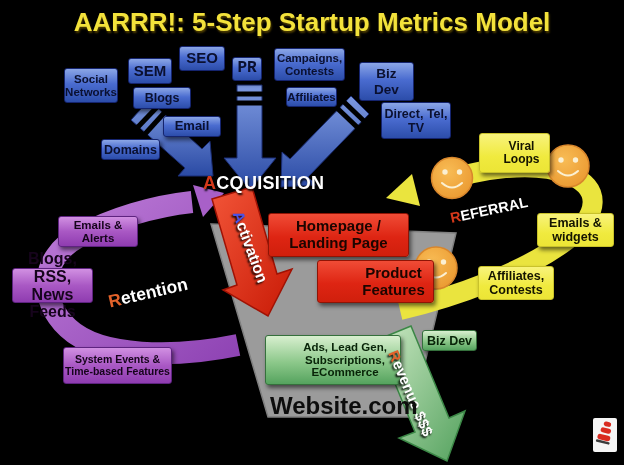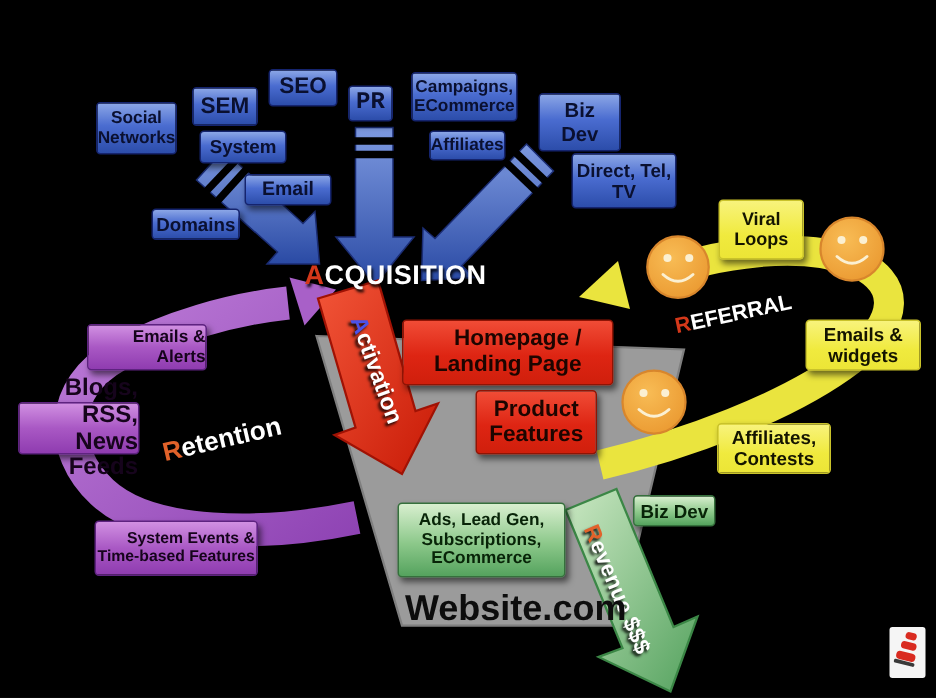--- a/index.html
+++ b/index.html
@@ -21,21 +21,21 @@
   .blue{
     background:linear-gradient(180deg,#8ba6e6 0%,#4a6cd0 45%,#2c4daa 100%);
     border:1px solid #15246e;color:#0a1030;
   }
   .red{
     background:linear-gradient(180deg,#f04c36 0%,#de2513 55%,#d01f0c 100%);
     border:1px solid #8f1405;color:#1c0500;
   }
   .purple{
     background:linear-gradient(180deg,#d190e2 0%,#a958c4 50%,#8f3cb0 100%);
-    border:1px solid #5e2380;color:#16041c;text-align:right;
+    border:1px solid #5e2380;color:#16041c;
   }
   .yellow{
     background:linear-gradient(180deg,#f8f37c 0%,#f0ea3e 60%,#ece536 100%);
     border:1px solid #c9c22a;color:#141400;
   }
   .green{
     background:linear-gradient(180deg,#d8efcf 0%,#8cc88a 55%,#55a35e 100%);
     border:1px solid #35703c;color:#082408;
   }
   .rlabel{
@@ -140,56 +140,57 @@
       <rect width="24" height="34" rx="2" fill="#f5f5f5"></rect>
       <g transform="rotate(14 12 17)">
         <rect x="4.5" y="23" width="14" height="2.5" rx="1" fill="#3a3a3a"></rect>
         <rect x="5" y="17" width="13" height="5.5" rx="2.6" fill="#d92b20"></rect>
         <rect x="6.5" y="10" width="10.5" height="5" rx="2.5" fill="#d92b20"></rect>
         <rect x="8" y="3.5" width="7.5" height="4.8" rx="2.3" fill="#d92b20"></rect>
       </g>
     </g>
   </svg>
 
+  <div class="title">AARRR!: 5-Step Startup Metrics Model</div>
 
   <div class="box blue" style="left:64px;top:68px;width:52px;height:33px;font-size:11.5px;">Social
 Networks</div>
   <div class="box blue" style="left:128px;top:58px;width:42px;height:24px;font-size:15px;">SEM</div>
   <div class="box blue" style="left:179px;top:46px;width:44px;height:23px;font-size:15px;">SEO</div>
   <div class="box blue" style="left:232px;top:57px;width:28px;height:22px;font-size:16px;font-family:Liberation Mono, monospace;">PR</div>
   <div class="box blue" style="left:274px;top:48px;width:69px;height:31px;font-size:11.5px;">Campaigns,
-ECommerce</div>
+Contests</div>
   <div class="box blue" style="left:359px;top:62px;width:53px;height:37px;font-size:13.5px;">Biz
 Dev</div>
-  <div class="box blue" style="left:133px;top:87px;width:56px;height:20px;font-size:12.5px;">System</div>
+  <div class="box blue" style="left:133px;top:87px;width:56px;height:20px;font-size:12.5px;">Blogs</div>
   <div class="box blue" style="left:286px;top:87px;width:49px;height:18px;font-size:11.5px;">Affiliates</div>
   <div class="box blue" style="left:163px;top:116px;width:56px;height:19px;font-size:13px;">Email</div>
   <div class="box blue" style="left:358px;top:102px;width:68px;height:35px;font-size:12.5px;margin-left:23px;">Direct, Tel,
 TV</div>
   <div class="box blue" style="left:101px;top:139px;width:57px;height:19px;font-size:12.5px;">Domains</div>
 
-  <div class="box red" style="left:268px;top:213px;width:139px;height:42px;font-size:15px;text-align:right;">Homepage /
+  <div class="box red" style="left:268px;top:213px;width:139px;height:42px;font-size:15px;">Homepage /
 Landing Page</div>
-  <div class="box red" style="left:317px;top:260px;width:79px;height:41px;font-size:15px;">Product
+  <div class="box red" style="left:317px;top:260px;width:79px;height:41px;font-size:15px;padding-left:36px;">Product
 Features</div>
 
   <div class="box purple" style="left:58px;top:216px;width:78px;height:29px;font-size:11.5px;">Emails &amp; Alerts</div>
   <div class="box purple" style="left:12px;top:268px;width:79px;height:33px;font-size:16px;">Blogs, RSS,
 News Feeds</div>
   <div class="box purple" style="left:63px;top:347px;width:107px;height:35px;font-size:10.5px;">System Events &amp;
 Time-based Features</div>
 
-  <div class="box yellow" style="left:479px;top:133px;width:55px;height:38px;font-size:12px;">Viral
+  <div class="box yellow" style="left:479px;top:133px;width:55px;height:38px;font-size:12px;padding-left:14px;">Viral
 Loops</div>
   <div class="box yellow" style="left:537px;top:213px;width:75px;height:32px;font-size:12.5px;">Emails &amp;
 widgets</div>
-  <div class="box yellow" style="left:478px;top:266px;width:74px;height:32px;font-size:12.5px;margin-top:16px;">Affiliates,
+  <div class="box yellow" style="left:478px;top:266px;width:74px;height:32px;font-size:12.5px;">Affiliates,
 Contests</div>
 
-  <div class="box green" style="left:265px;top:335px;width:110px;height:48px;font-size:11.5px;">Ads, Lead Gen,
+  <div class="box green" style="left:265px;top:335px;width:110px;height:48px;font-size:11.5px;padding-left:24px;">Ads, Lead Gen,
 Subscriptions,
 ECommerce</div>
   <div class="box green" style="left:422px;top:330px;width:53px;height:19px;font-size:12.5px;">Biz Dev</div>
 
   <div class="rlabel" style="left:203px;top:129px;font-size:18px;letter-spacing:0.3px;margin-top:44px;">
     <span class="lead-red">A</span><span>CQUISITION</span>
   </div>
 
   <div class="rlabel" style="left:250px;top:247px;font-size:15.5px;transform:translate(-50%,-50%) rotate(70deg);">
     <span class="lead-blue">A</span><span>ctivation</span>

